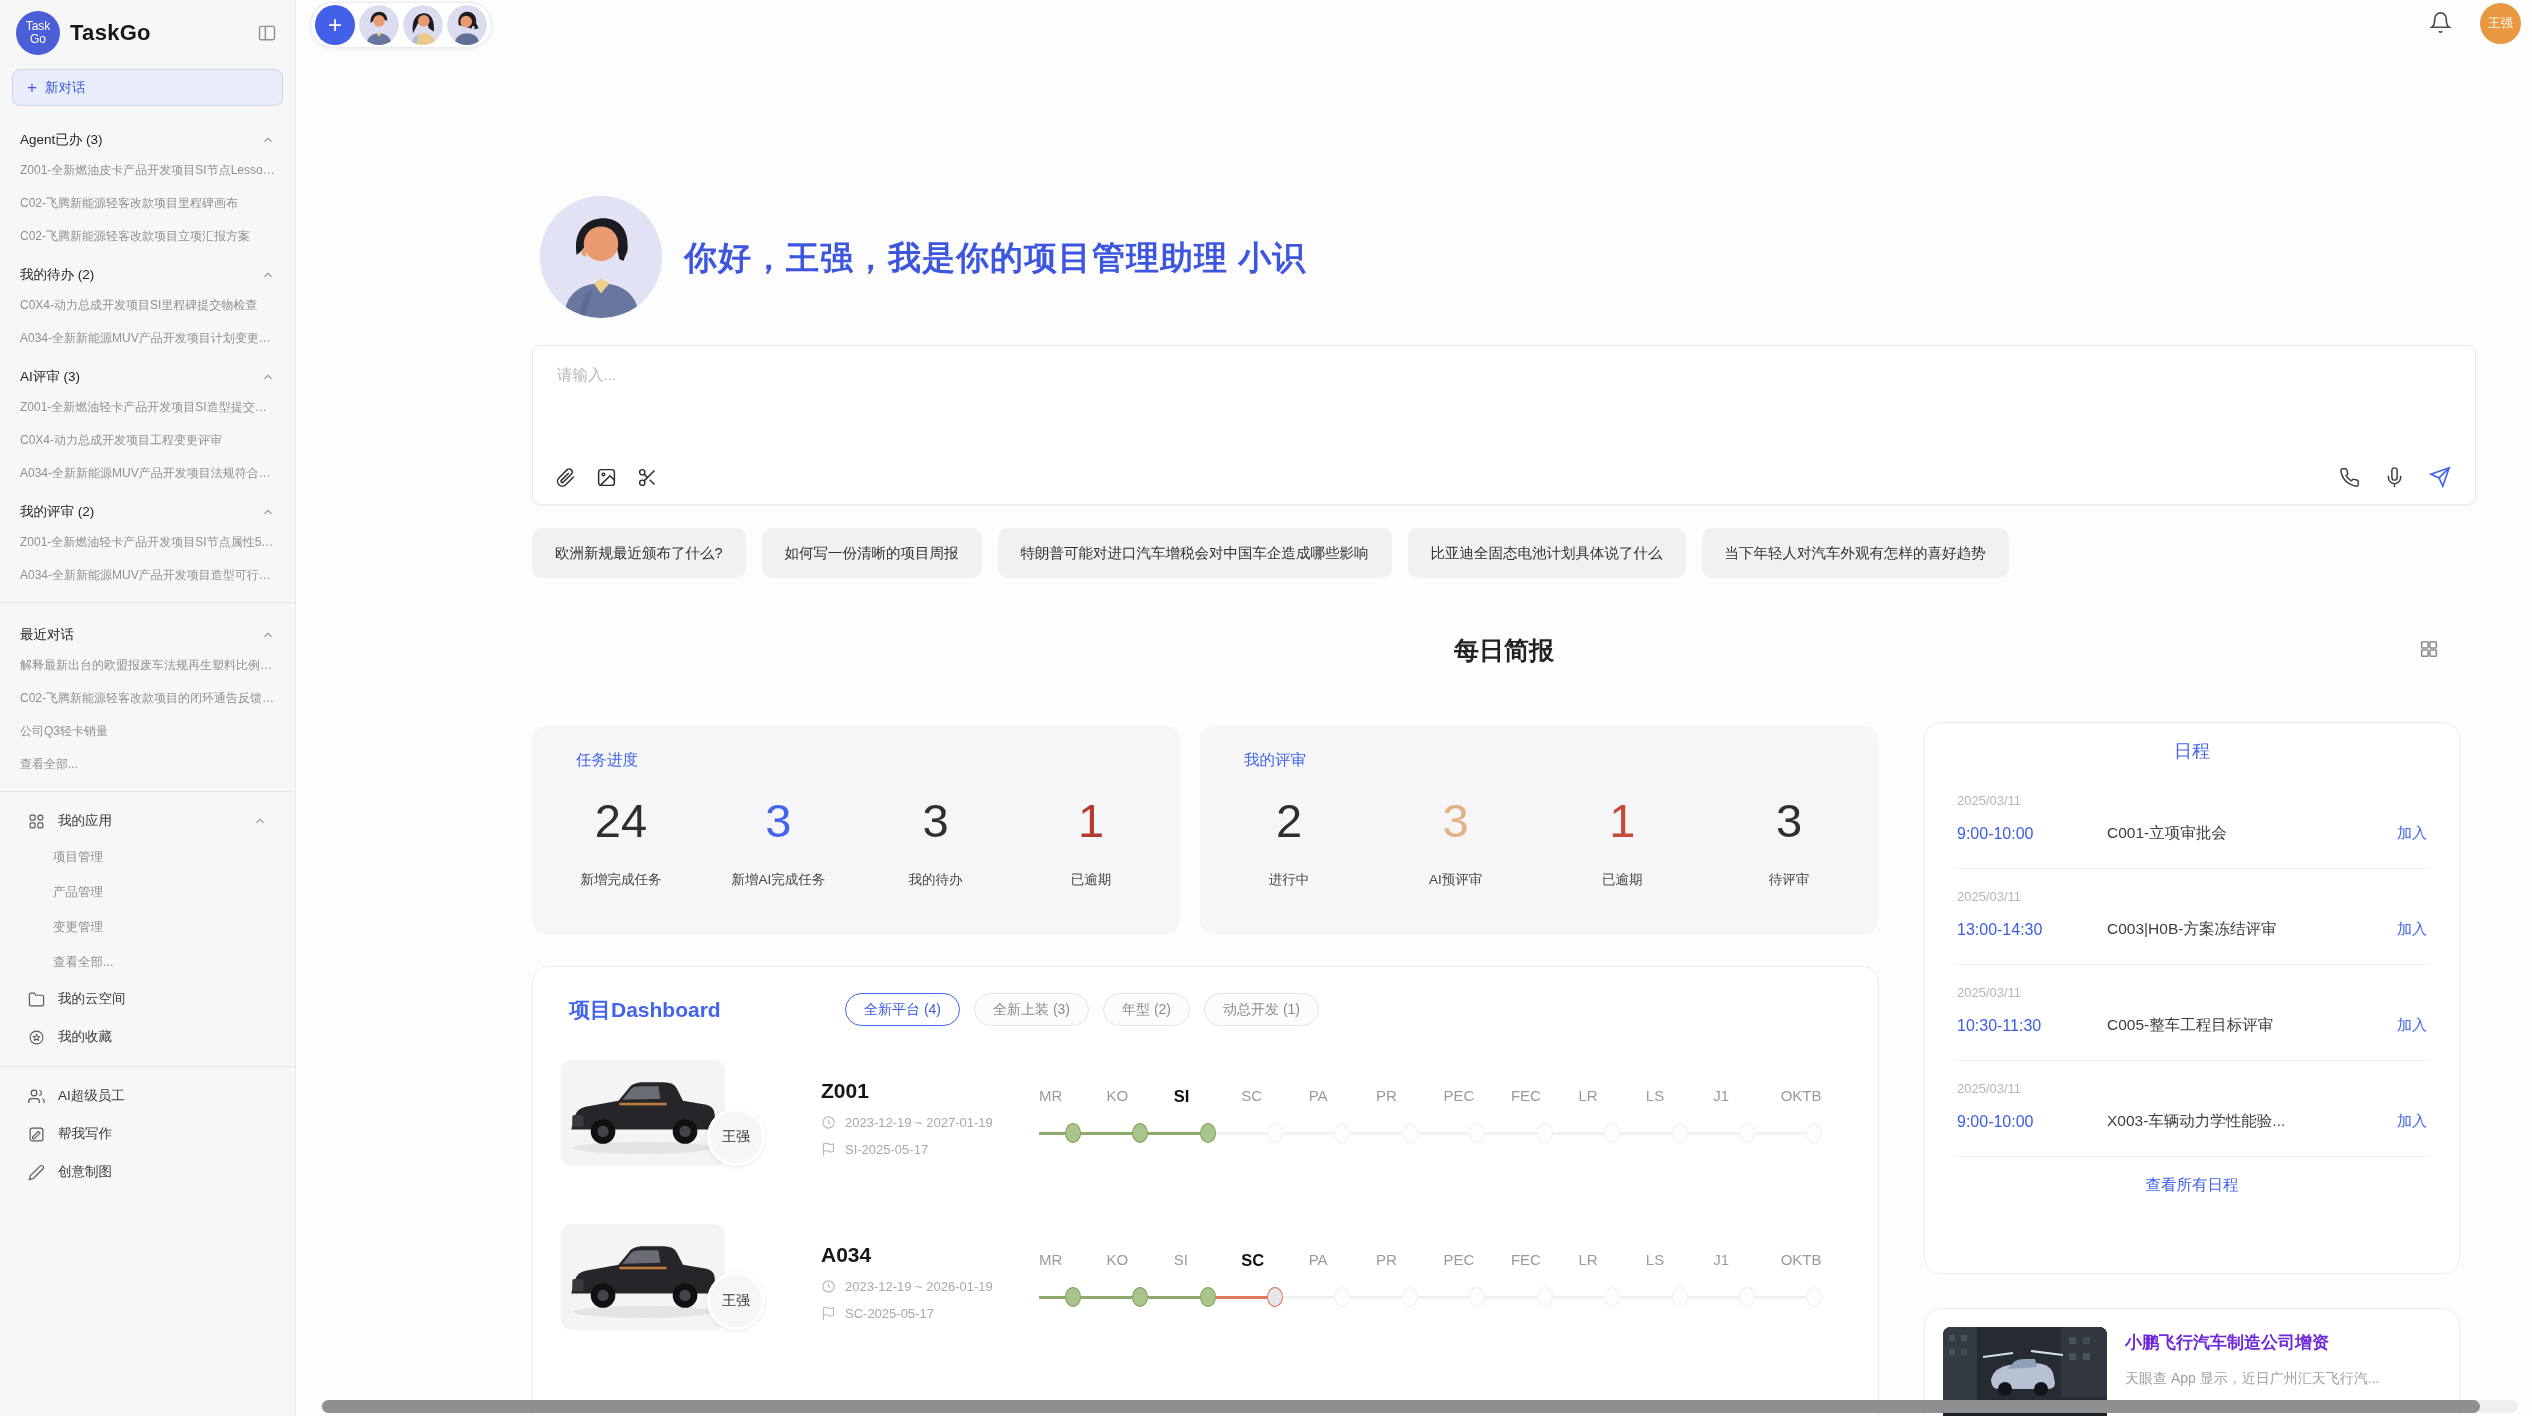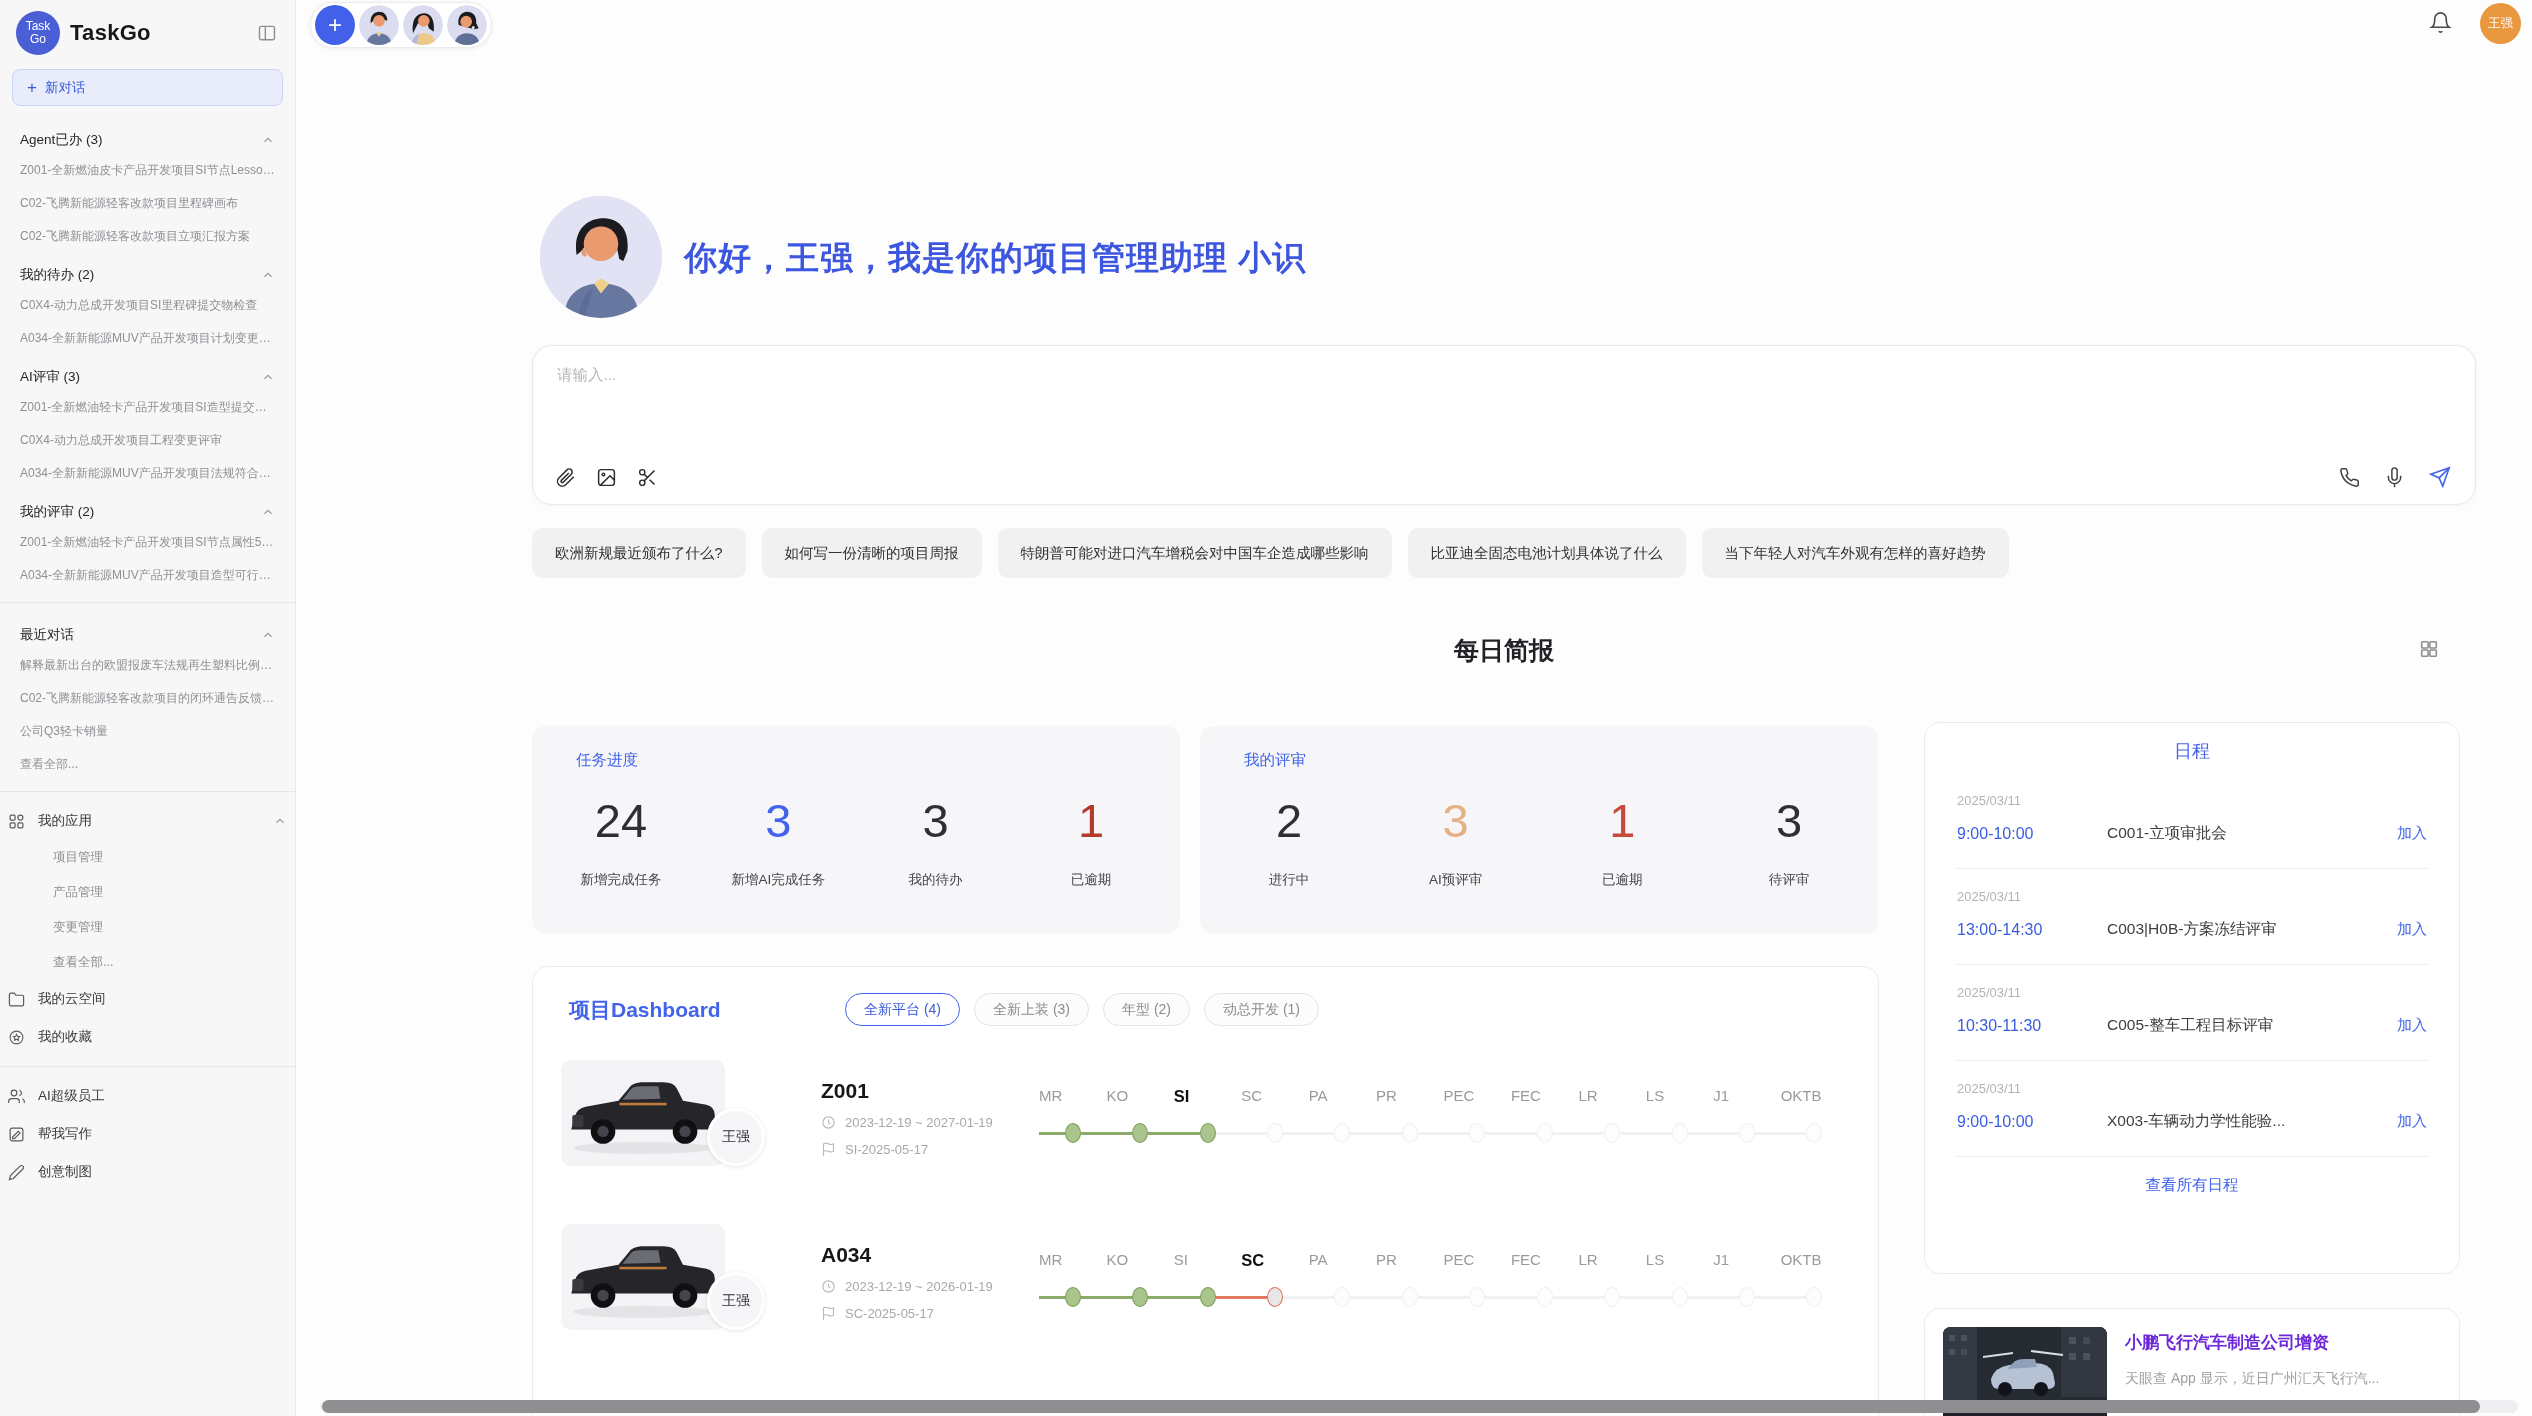--- a/index.html
+++ b/index.html
@@ -11,40 +11,40 @@
   .sidebar { width:296px; min-width:296px; height:100%; background:#f7f7f8; border-right:1px solid #e9e9eb; overflow:hidden; position:relative; }
   .side-head { display:flex; align-items:center; gap:10px; padding:11px 16px 8px 16px; }
   .logo-circle { width:44px; height:44px; border-radius:50%; background:#4a5fd6; color:#fff; display:flex; flex-direction:column; align-items:center; justify-content:center; font-size:12px; line-height:1.1; flex:none; }
   .app-title { font-size:22px; font-weight:bold; color:#17171a; flex:1; letter-spacing:.3px; }
   .collapse-btn { color:#8f8f94; cursor:pointer; padding:2px; }
   .new-chat { margin:6px 12px 12px 12px; height:37px; background:#e9ecfb; border:1px solid #ccd4f6; border-radius:8px; display:flex; align-items:center; gap:8px; padding:0 14px; color:#3b5bdb; font-size:13.5px; cursor:pointer; }
   .new-chat .plus { font-size:17px; line-height:1; }
   .side-sec { display:flex; align-items:center; justify-content:space-between; padding:13px 20px 5px 20px; color:#26262a; font-size:13.5px; font-weight:500; cursor:pointer; }
   .side-item { padding:8px 20px; color:#8f9094; font-size:12px; white-space:nowrap; overflow:hidden; text-overflow:ellipsis; cursor:pointer; }
   .side-div { height:1px; background:#e6e6e8; margin:10px 0; }
-  .side-row { display:flex; align-items:center; gap:13px; padding:10px 8px; color:#3a3a3e; font-size:13.5px; font-weight:500; cursor:pointer; }
+  .side-row { display:flex; align-items:center; gap:13px; padding:10px 28px; color:#3a3a3e; font-size:13.5px; font-weight:500; cursor:pointer; }
   .side-row .s-ic { color:#5a5a60; flex:none; }
   .side-row .grow { flex:1; }
   .side-sub { padding:9px 20px 9px 53px; color:#909094; font-size:12.5px; cursor:pointer; }
   .chev { color:#9a9a9e; flex:none; }
 
   
   .main { flex:1; position:relative; height:100%; background:#fdfdfe; }
   .topbar-pill { position:absolute; left:14px; top:2px; height:46px; background:#fff; border:1px solid #ececee; border-radius:26px; box-shadow:0 1px 5px rgba(0,0,0,.07); display:flex; align-items:center; gap:4px; padding:0 4px; }
   .tb-circle { width:40px; height:40px; border-radius:50%; overflow:hidden; flex:none; cursor:pointer; }
   .tb-plus { background:#4260e8; color:#fff; display:flex; align-items:center; justify-content:center; font-size:24px; font-weight:300; }
   .bell-btn { position:absolute; top:11px; right:80px; color:#4a4a4f; cursor:pointer; }
   .user-avatar { position:absolute; top:3px; right:11px; width:41px; height:41px; border-radius:50%; background:#e9983f; color:#fff; font-size:12.5px; display:flex; align-items:center; justify-content:center; cursor:pointer; }
 
   .content { position:absolute; left:236px; top:0; width:1944px; height:1416px; }
 
   .greet-avatar { position:absolute; left:8px; top:196px; width:122px; height:122px; border-radius:50%; overflow:hidden; background:#e1e2f4; }
   .greet-text { position:absolute; left:152px; top:236px; font-size:33px; font-weight:bold; color:#3d56e0; letter-spacing:1px; }
 
-  .composer { position:absolute; left:0; top:345px; width:1944px; height:160px; background:#fff; border:1px solid #e9e9eb; border-radius:20px; box-shadow:0 1px 4px rgba(0,0,0,.04); }
+  .composer { position:absolute; left:0; top:345px; width:1944px; height:160px; background:#fff; border:1px solid #e9e9eb; border-radius:8px; box-shadow:0 1px 4px rgba(0,0,0,.04); }
   .composer input { position:absolute; left:24px; top:20px; width:1600px; border:none; outline:none; background:transparent; font-size:15.5px; color:#333; font-family:inherit; }
   .composer input::placeholder { color:#b9b9bd; }
   .comp-left { position:absolute; left:22px; bottom:16px; display:flex; gap:20px; color:#2d2d31; }
   .comp-right { position:absolute; right:24px; bottom:16px; display:flex; gap:24px; align-items:center; color:#3f3f44; }
   .comp-ic { cursor:pointer; }
   .send-ic { color:#4263eb; }
 
   .chips { position:absolute; left:0; top:528px; width:1944px; display:flex; gap:16px; }
   .chip { height:50px; line-height:50px; background:#f1f1f2; border-radius:10px; padding:0 23px; font-size:14.5px; color:#323236; white-space:nowrap; cursor:pointer; }
 

